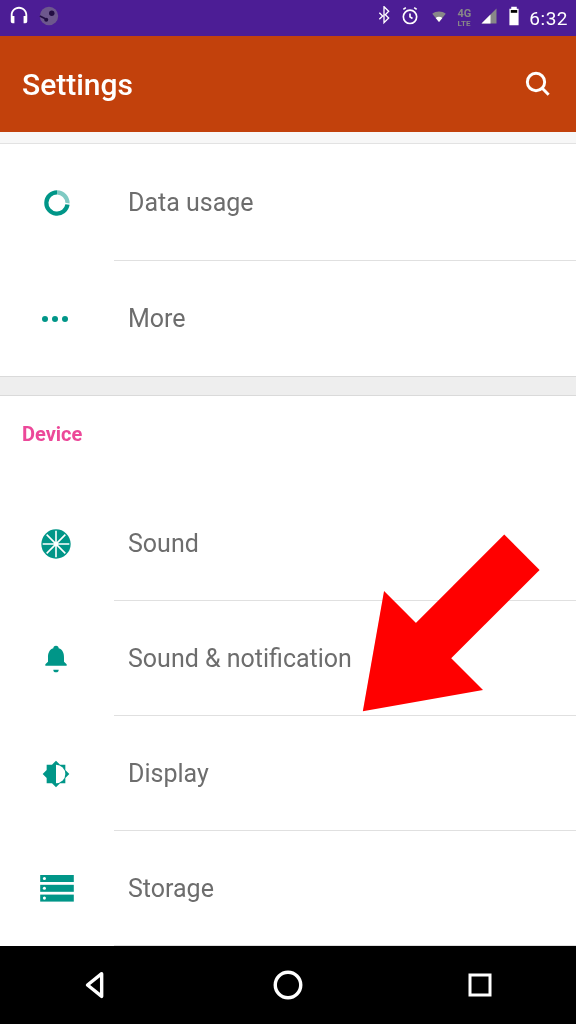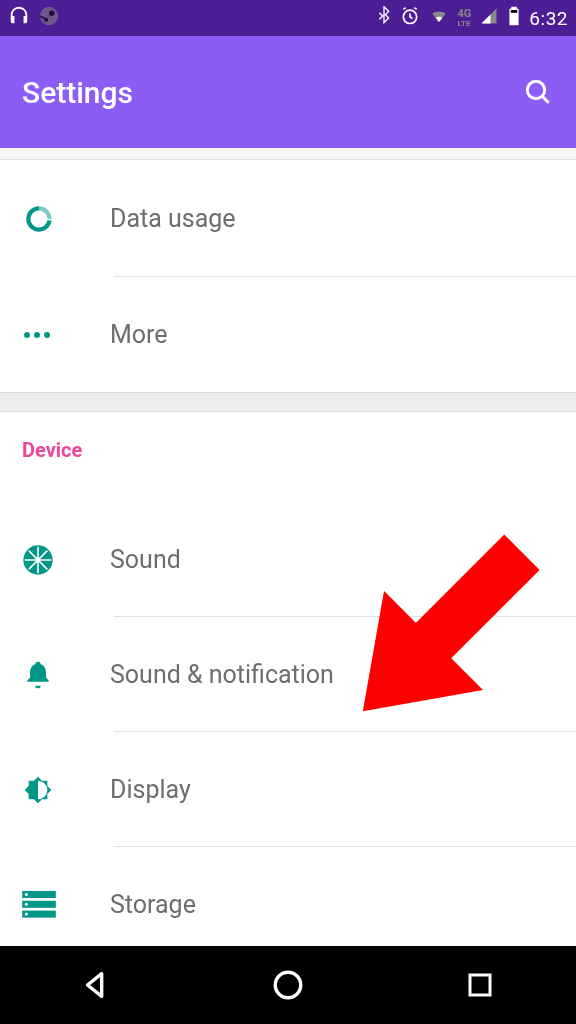--- a/index.html
+++ b/index.html
@@ -4,26 +4,26 @@
 <style>
   * { box-sizing: border-box; margin: 0; padding: 0; }
   html, body { width: 576px; height: 1024px; font-family: Roboto, "Helvetica Neue", Arial, sans-serif; background: #ffffff; overflow: hidden; }
   
   .statusbar { height: 36px; background: #4c1d95; color: #fff; display: flex; align-items: center; padding: 0 8px; position: relative; }
   .statusbar .left, .statusbar .right { display: flex; align-items: center; gap: 8px; }
   .statusbar .right { margin-left: auto; }
   .statusbar .time { font-size: 19px; font-weight: 400; letter-spacing: 0.5px; }
   .statusbar svg { fill: #fff; }
   
-  .appbar { height: 112px; background: #8b5cf6; color: #fff; display: flex; align-items: center; padding: 0 22px; }
+  .appbar { height: 96px; background: #c2410c; color: #fff; display: flex; align-items: center; padding: 0 22px; }
   .appbar-title { font-size: 30px; font-weight: 500; }
   .appbar-search { margin-left: auto; display: flex; align-items: center; }
   
   .content { background: #fff; }
-  .item { display: flex; align-items: center; height: 115px; padding-left: 20px; padding-right: 16px; position: relative; }
+  .item { display: flex; align-items: center; height: 115px; padding-left: 38px; padding-right: 16px; position: relative; }
   .item.first { height: 117px; }
   .item .icon { width: 90px; display: flex; align-items: center; justify-content: flex-start; padding-left: 2px; }
   .item .label { font-size: 25px; color: #6d6d6d; font-weight: 400; }
   .item .divider { position: absolute; left: 114px; right: 0; bottom: 0; height: 1px; background: #e0e0e0; }
   .gap-top { height: 12px; background: #f7f7f7; border-bottom:1px solid #e2e2e2;}
   .section-gap { height: 20px; background: #eeeeee; border-top: 1px solid #dadada; border-bottom:1px solid #dadada;}
   .section-header { font-size: 20px; font-weight: 700; color: #ec4899; padding: 26px 22px 40px 22px; }
   
   .navbar { position: absolute; bottom: 0; left: 0; right: 0; height: 78px; background: #000; display: flex; align-items: center; justify-content: space-around; }
   .navbar .navbtn { width: 48px; height: 48px; display: flex; align-items: center; justify-content: center; }

